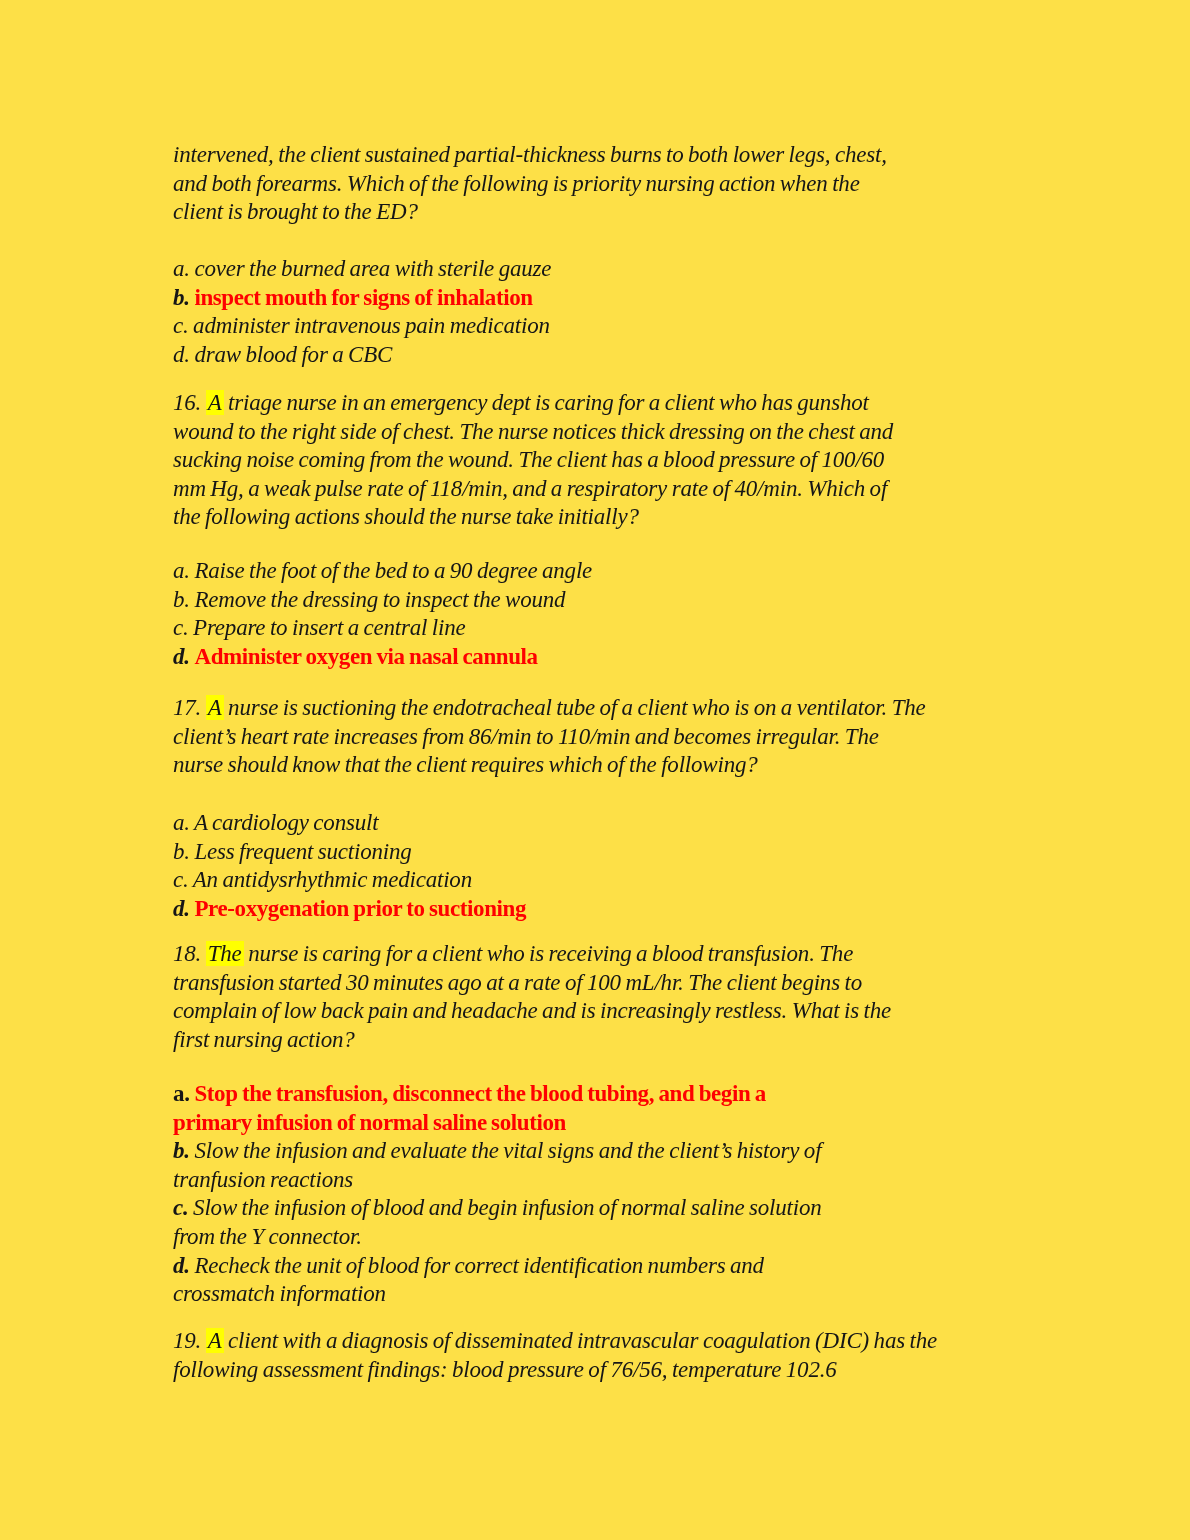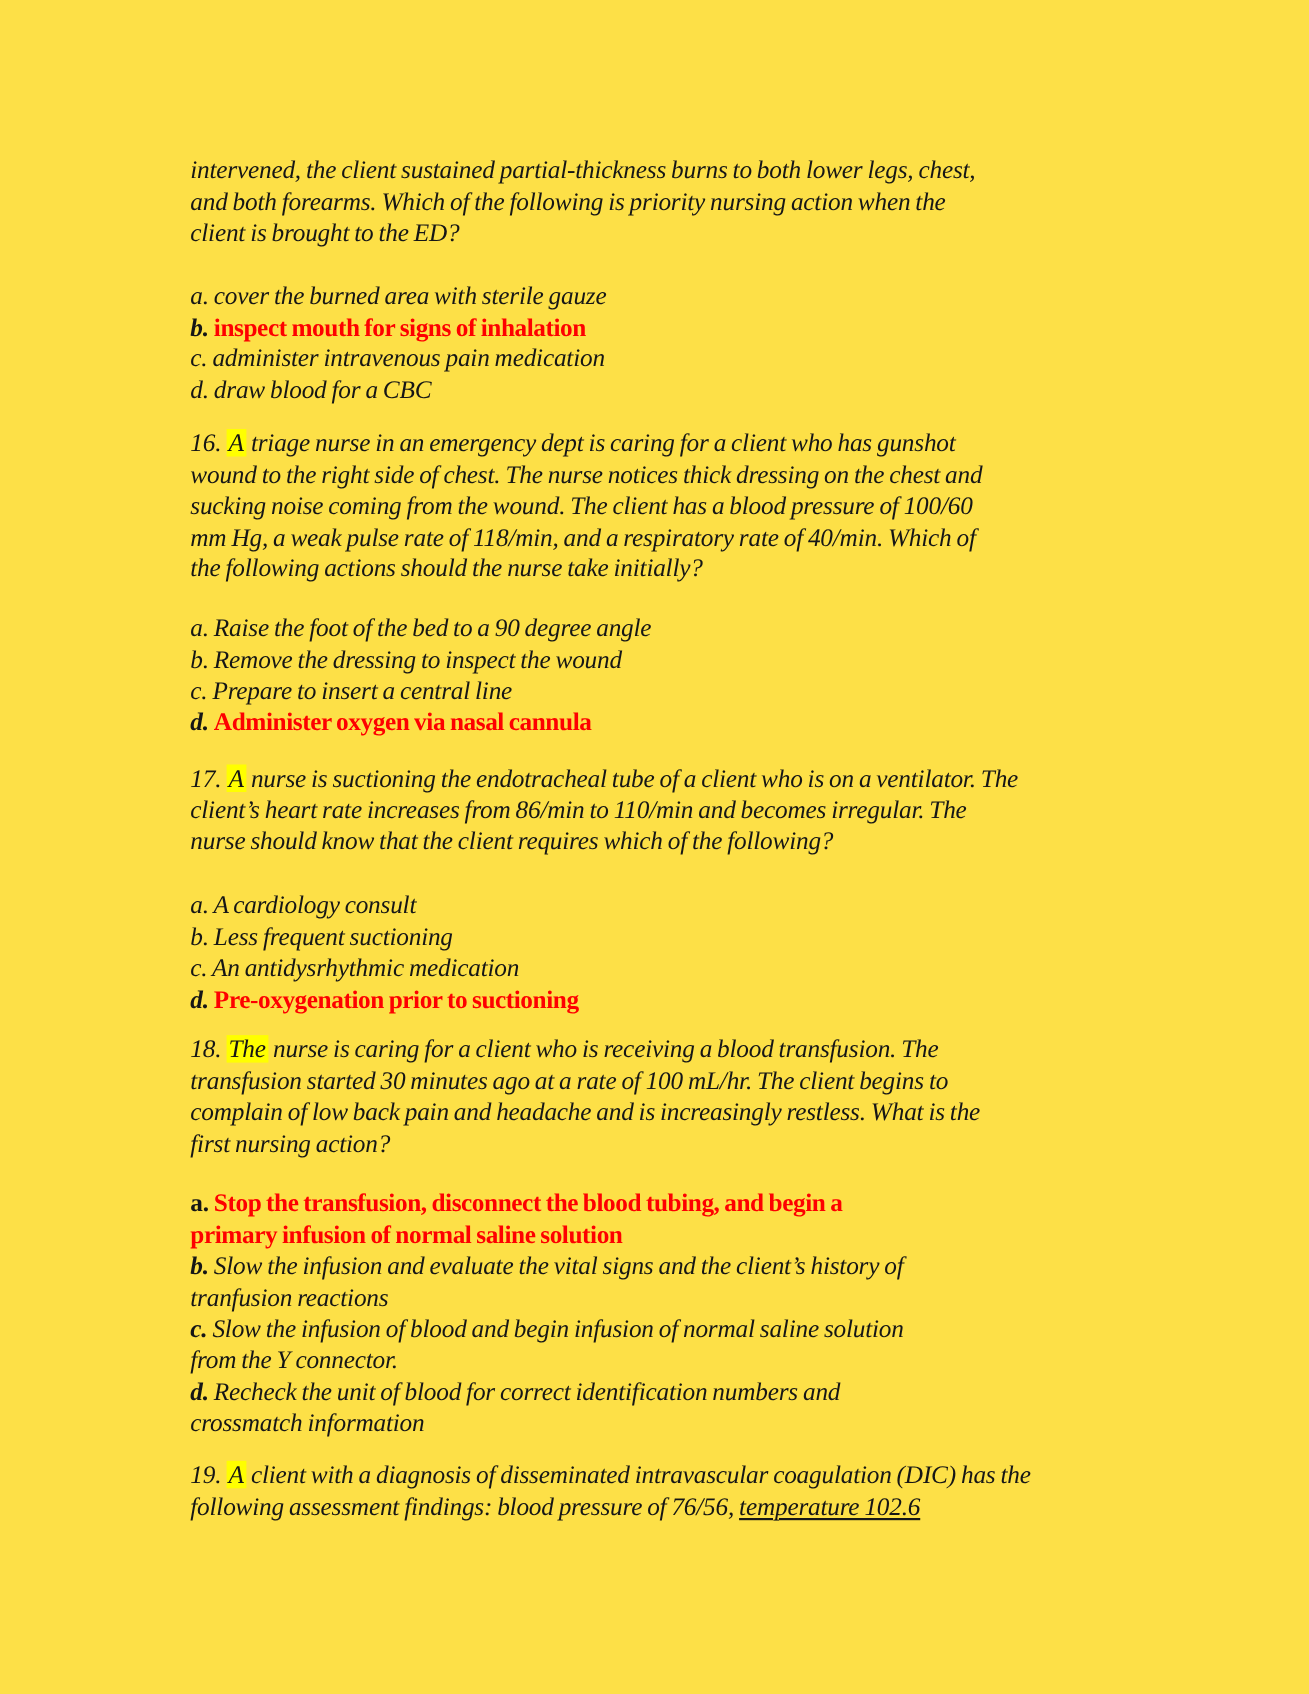--- a/index.html
+++ b/index.html
@@ -29,21 +29,21 @@
     letter-spacing: -0.2px;
     word-spacing: -1px;
     white-space: pre;
   }
   .run { white-space: pre; }
   .run-italic        { font-style: italic; }
   .run-bold-italic   { font-style: italic; font-weight: bold; }
   .run-bold          { font-weight: bold; }
   .run-red-bold      { font-weight: bold; color: var(--red); letter-spacing: -0.4px; margin-top: 12px; }
   .run-highlight     { font-style: italic; background: var(--hl); padding: 0 2px; }
-  .run-underline     { font-style: italic; text-decoration: underline; text-underline-offset: 3px; text-decoration-thickness: 1.5px; }
+  .run-underline     { font-style: italic; text-underline-offset: 3px; text-decoration-thickness: 1.5px; }
 </style>
 </head>
 <body>
 
 <div class="page" style="width: 1190px; height: 1540px; background: #fde047;">
     <div class="block" style="top: 141px;"><div class="line"><span class="run run-italic">intervened, the client sustained partial-thickness burns to both lower legs, chest,</span></div><div class="line"><span class="run run-italic">and both forearms. Which of the following is priority nursing action when the</span></div><div class="line"><span class="run run-italic">client is brought to the ED?</span></div></div>
     <div class="block" style="top: 255px;"><div class="line"><span class="run run-italic">a.</span><span class="run run-italic"> cover the burned area with sterile gauze</span></div><div class="line"><span class="run run-bold-italic">b.</span><span class="run run-italic"> </span><span class="run run-red-bold">inspect mouth for signs of inhalation</span></div><div class="line"><span class="run run-italic">c.</span><span class="run run-italic"> administer intravenous pain medication</span></div><div class="line"><span class="run run-italic">d.</span><span class="run run-italic"> draw blood for a CBC</span></div></div>
     <div class="block" style="top: 389px;"><div class="line"><span class="run run-italic">16. </span><span class="run run-highlight">A</span><span class="run run-italic"> triage nurse in an emergency dept is caring for a client who has gunshot</span></div><div class="line"><span class="run run-italic">wound to the right side of chest. The nurse notices thick dressing on the chest and</span></div><div class="line"><span class="run run-italic">sucking noise coming from the wound. The client has a blood pressure of 100/60</span></div><div class="line"><span class="run run-italic">mm Hg, a weak pulse rate of 118/min, and a respiratory rate of 40/min. Which of</span></div><div class="line"><span class="run run-italic">the following actions should the nurse take initially?</span></div></div>
     <div class="block" style="top: 557px;"><div class="line"><span class="run run-italic">a.</span><span class="run run-italic"> Raise the foot of the bed to a 90 degree angle</span></div><div class="line"><span class="run run-italic">b.</span><span class="run run-italic"> Remove the dressing to inspect the wound</span></div><div class="line"><span class="run run-italic">c.</span><span class="run run-italic"> Prepare to insert a central line</span></div><div class="line"><span class="run run-bold-italic">d.</span><span class="run run-italic"> </span><span class="run run-red-bold">Administer oxygen via nasal cannula</span></div></div>
     <div class="block" style="top: 694px;"><div class="line"><span class="run run-italic">17. </span><span class="run run-highlight">A</span><span class="run run-italic"> nurse is suctioning the endotracheal tube of a client who is on a ventilator. The</span></div><div class="line"><span class="run run-italic">client’s heart rate increases from 86/min to 110/min and becomes irregular. The</span></div><div class="line"><span class="run run-italic">nurse should know that the client requires which of the following?</span></div></div>

